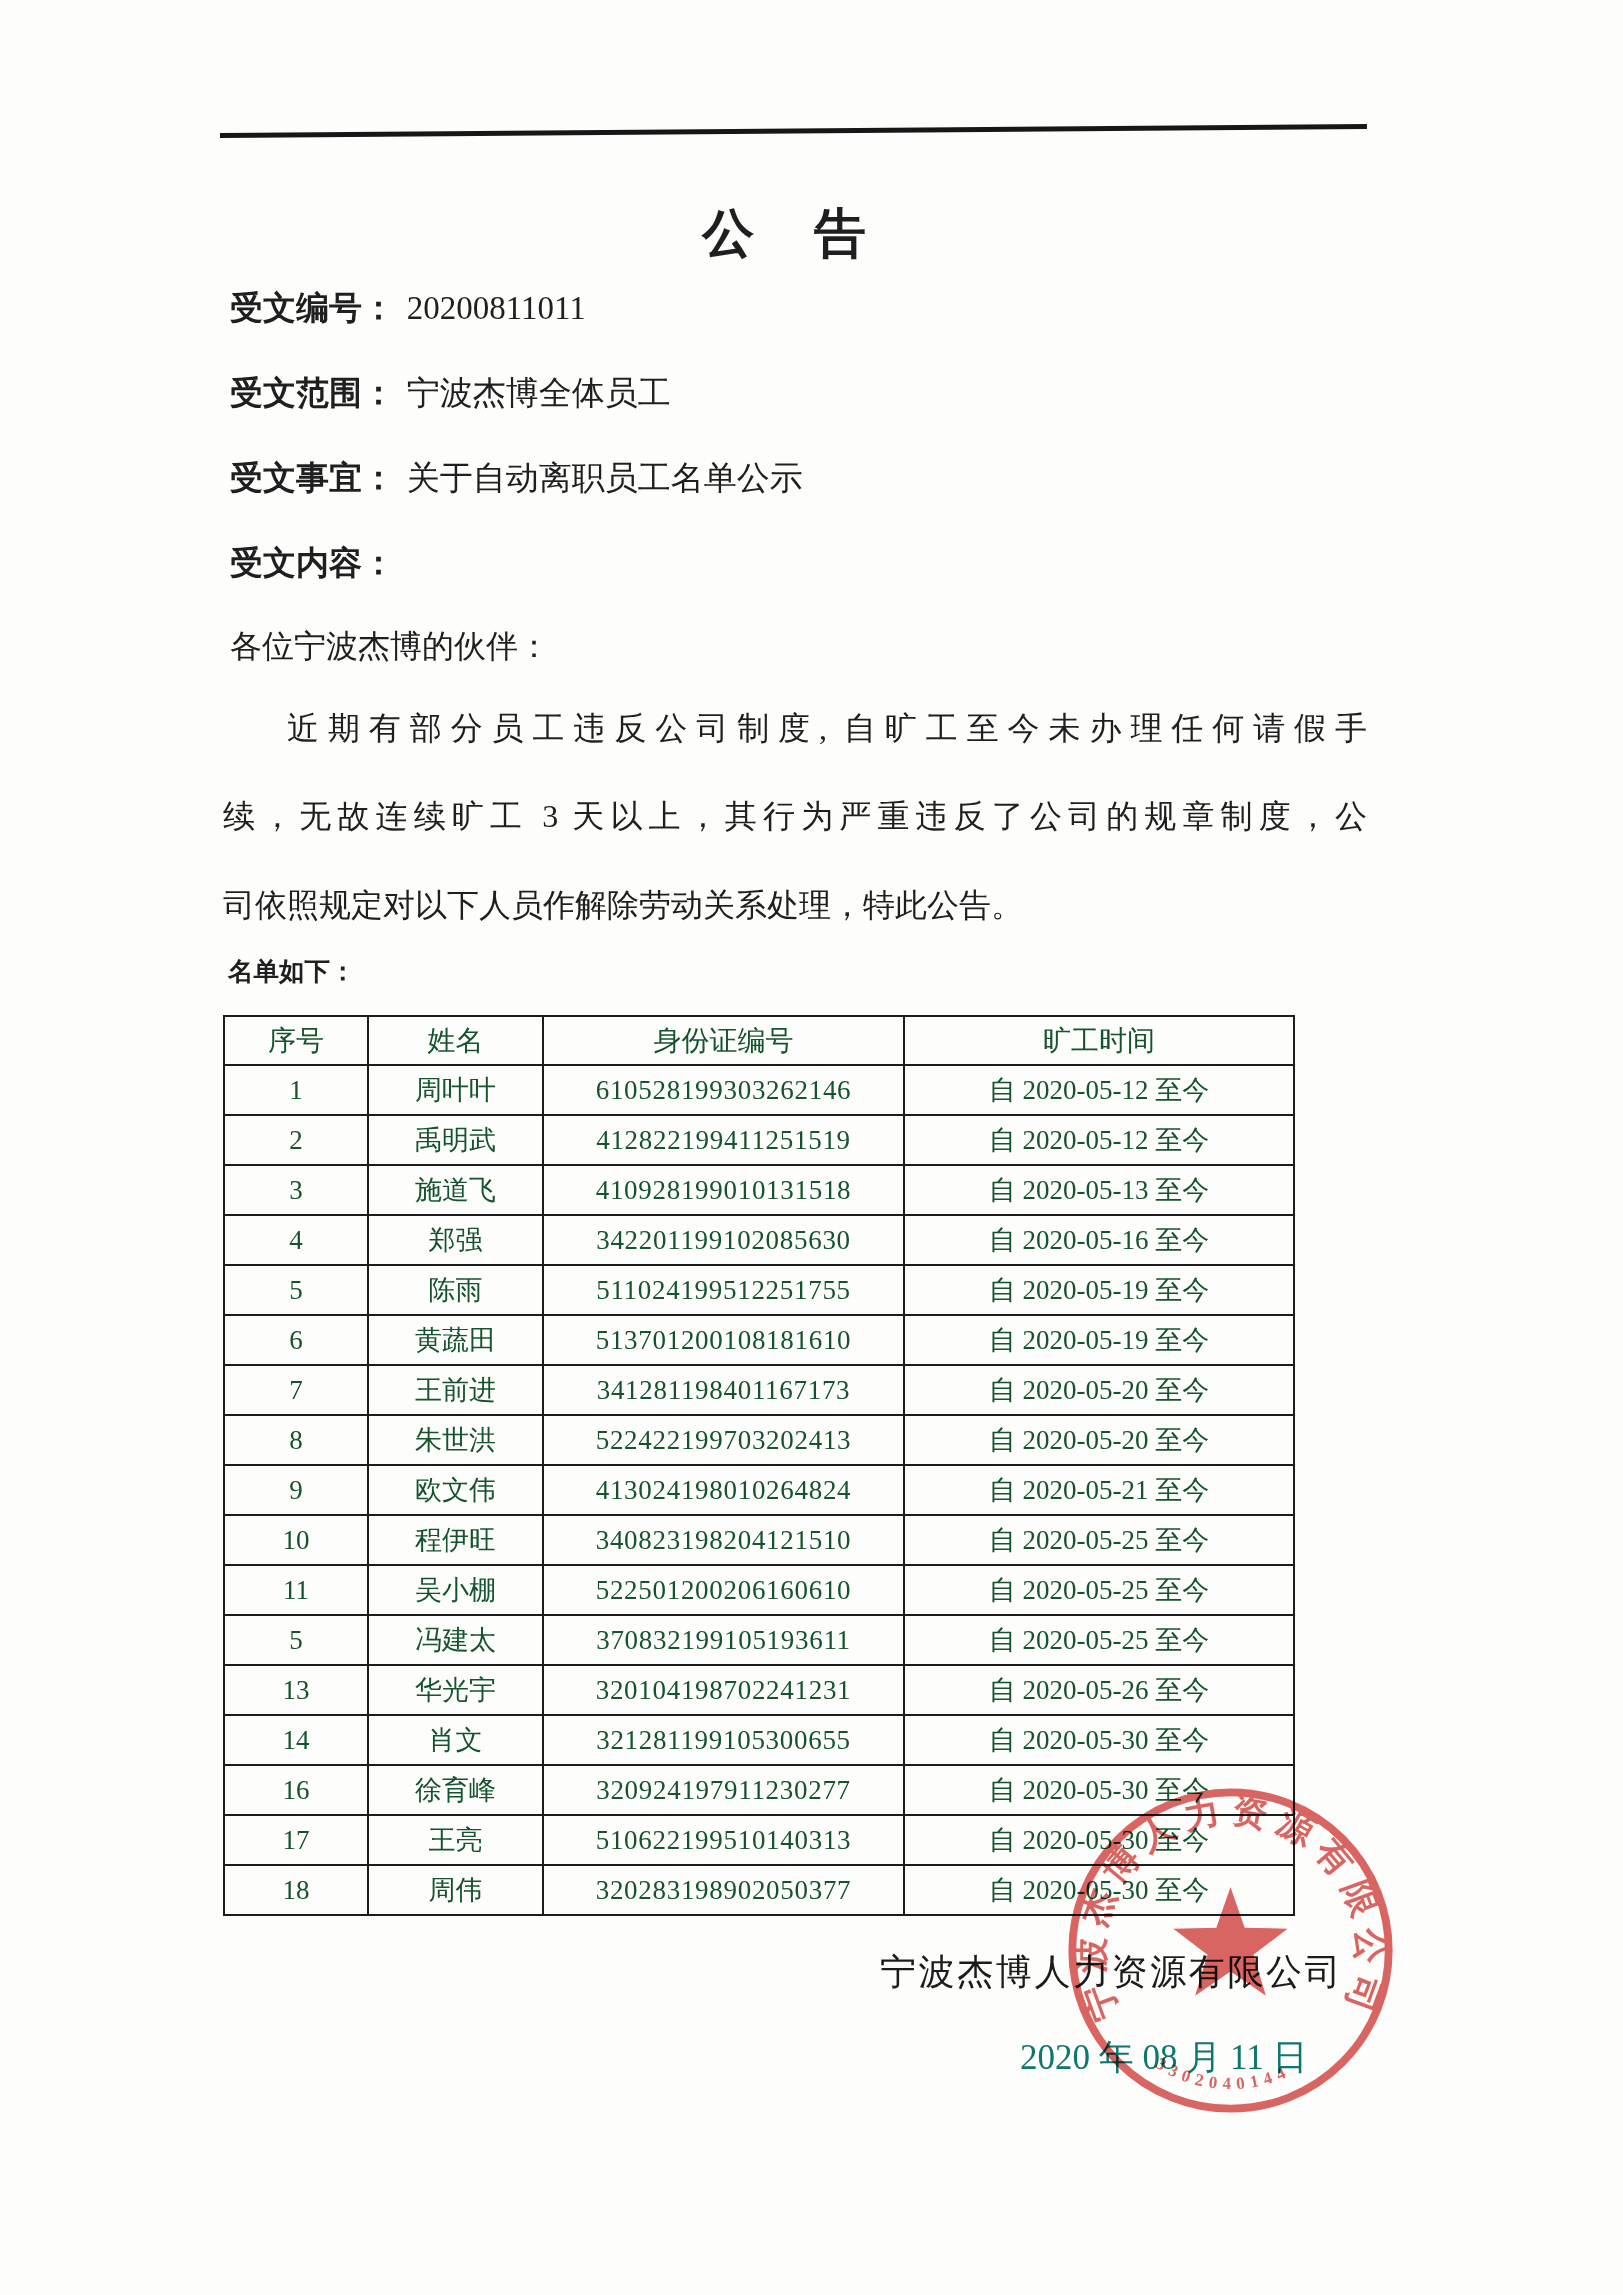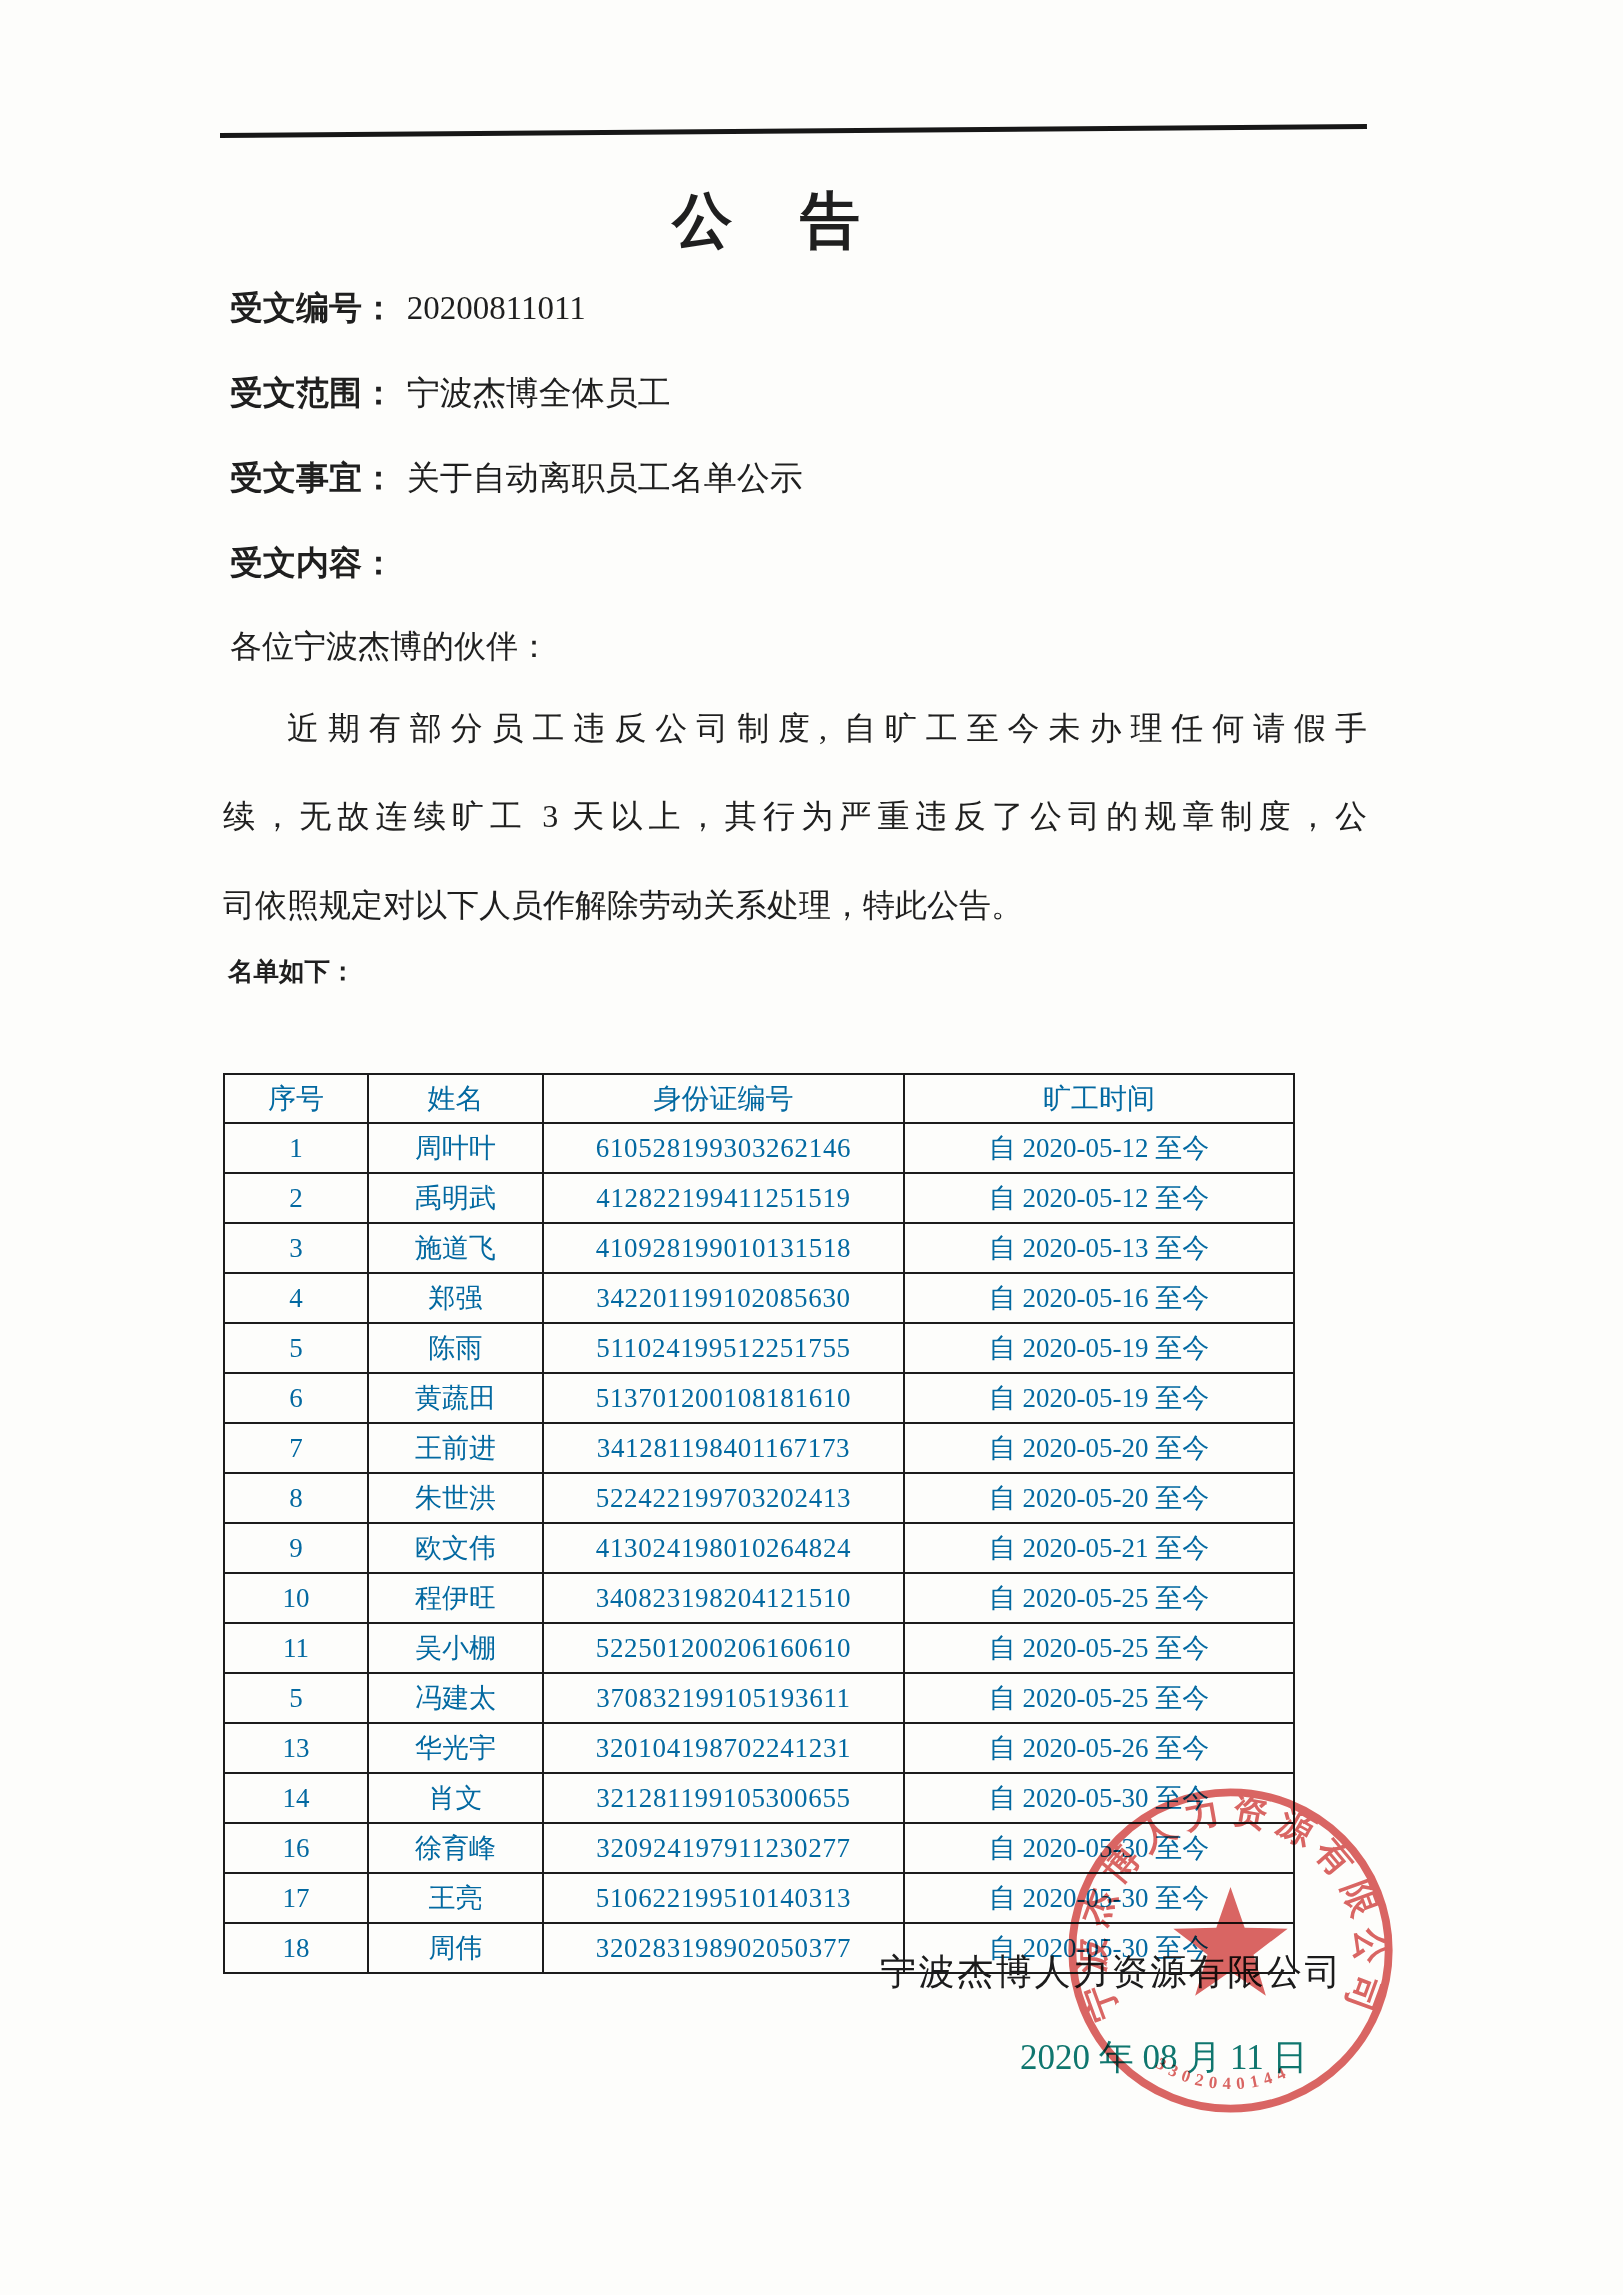--- a/index.html
+++ b/index.html
@@ -9,41 +9,41 @@
     font-family:"Liberation Serif","DejaVu Serif",serif;
     color:#1f1f1f;
     overflow:hidden;
   }
   .page{position:absolute;inset:0;}
   .top-rule{
     position:absolute;left:220px;top:133px;width:1147px;height:4.6px;
     background:#171717;transform:rotate(-0.45deg);transform-origin:left center;
   }
   .title{
-    position:absolute;left:0;top:181px;width:1536px;margin:0;
-    text-align:center;font-size:60px;font-weight:700;letter-spacing:3.9px;
+    position:absolute;left:0;top:181px;width:1536px;margin:18px;
+    text-align:center;font-size:52px;font-weight:700;letter-spacing:3.9px;
   }
   .meta-line{position:absolute;left:230px;font-size:33px;white-space:nowrap;}
   .meta-line .lbl{font-weight:700;}
   .meta-line .val{margin-left:11.8px;font-weight:400;}
   .m0{top:286px;} .m1{top:371px;} .m2{top:456px;} .m3{top:541px;}
   .salutation{position:absolute;left:230px;top:625px;font-size:32px;white-space:nowrap;}
   .pline{
     position:absolute;left:223px;width:1144px;font-size:32px;
     white-space:nowrap;
   }
   .pl0{top:707px;padding-left:64px;width:1080px;}
   .pl1{top:795px;}
   .pl2{top:884px;}
   .just{text-align:justify;text-align-last:justify;white-space:normal;}
   .list-label{position:absolute;left:228px;top:954px;font-size:25.5px;font-weight:700;}
   table.roster{
-    position:absolute;left:223px;top:1073px;
+    position:absolute;left:223px;top:1015px;
     border-collapse:collapse;table-layout:fixed;
-    font-size:27px;color:#0369a1;
+    font-size:27px;color:#14532d;
   }
   table.roster th,table.roster td{
     border:2px solid #1c1c1c;text-align:center;vertical-align:middle;
     font-weight:400;padding:0;height:48px;overflow:hidden;
   }
   table.roster th{font-size:28px;height:47px;}
   col.c0{width:144px;} col.c1{width:175px;} col.c2{width:361px;} col.c3{width:390px;}
   td.c2{letter-spacing:0.7px;}
   .signature{
     position:absolute;left:880px;top:1948px;font-size:36px;letter-spacing:2.6px;

